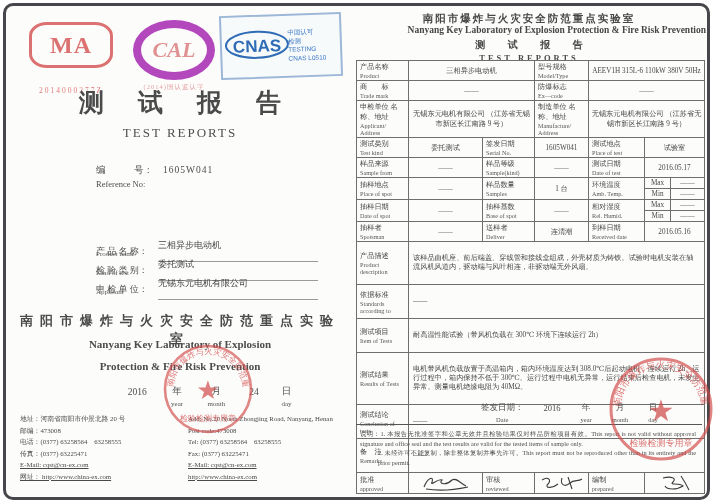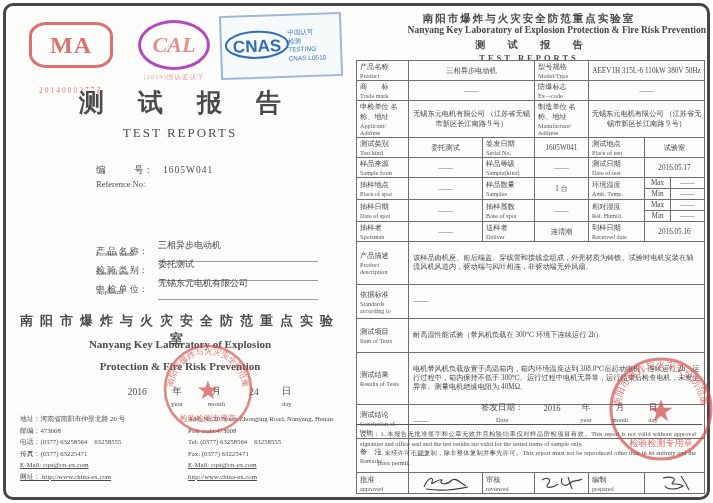--- a/index.html
+++ b/index.html
@@ -17,21 +17,21 @@
   .page{position:absolute;top:0;}
   .page-left{left:14px;width:332px;height:497px;}
   .page-right{left:352px;width:354px;height:497px;}
 
   
   .stamp-cma{position:absolute;left:8px;top:22px;width:98px;text-align:center;color:#d65a5a;}
   .stamp-cma .box{width:78px;height:40px;margin:0 auto;border:3px solid #d65a5a;border-radius:18px/14px;
      display:flex;align-items:center;justify-content:center;font-weight:bold;font-size:24px;letter-spacing:1px;opacity:.85;}
   .stamp-cma .num{font-size:7.5px;letter-spacing:2px;margin-top:18px;opacity:.8;}
   .stamp-cal{position:absolute;left:116px;top:20px;width:88px;text-align:center;color:#d87878;}
-  .stamp-cal .oval{width:66px;height:44px;margin:0 auto;border:3px solid #a21caf;border-radius:50%;
+  .stamp-cal .oval{width:66px;height:44px;margin:0 auto;border:8px solid #a21caf;border-radius:50%;
      display:flex;align-items:center;justify-content:center;font-weight:bold;font-size:22px;font-style:italic;opacity:.8;}
   .stamp-cal .cap{font-size:6.5px;margin-top:3px;opacity:.7;letter-spacing:1px;}
   .stamp-cnas{position:absolute;left:206px;top:14px;width:122px;height:64px;border:2px solid #9db7d8;
      transform:rotate(-2deg);background:rgba(244,248,252,.6);display:flex;align-items:center;padding:2px 4px;box-sizing:border-box;}
   .cnas-logo{position:relative;width:62px;text-align:center;color:#2f6cb5;font-weight:bold;font-size:17px;font-family:"Liberation Sans",sans-serif;}
   .cnas-logo svg{position:absolute;left:-2px;top:-9px;}
   .cnas-lines{font-family:"Liberation Sans",sans-serif;color:#3a77c2;font-size:6.5px;line-height:8.5px;text-align:left;}
   .lp-title{position:absolute;left:0;top:86px;width:100%;text-align:center;
      font-size:25px;font-weight:bold;letter-spacing:34px;text-indent:34px;color:#4a4a4a;}
   .lp-title-en{position:absolute;left:0;top:125px;width:100%;text-align:center;font-size:13px;letter-spacing:2px;color:#4f4f4f;}

